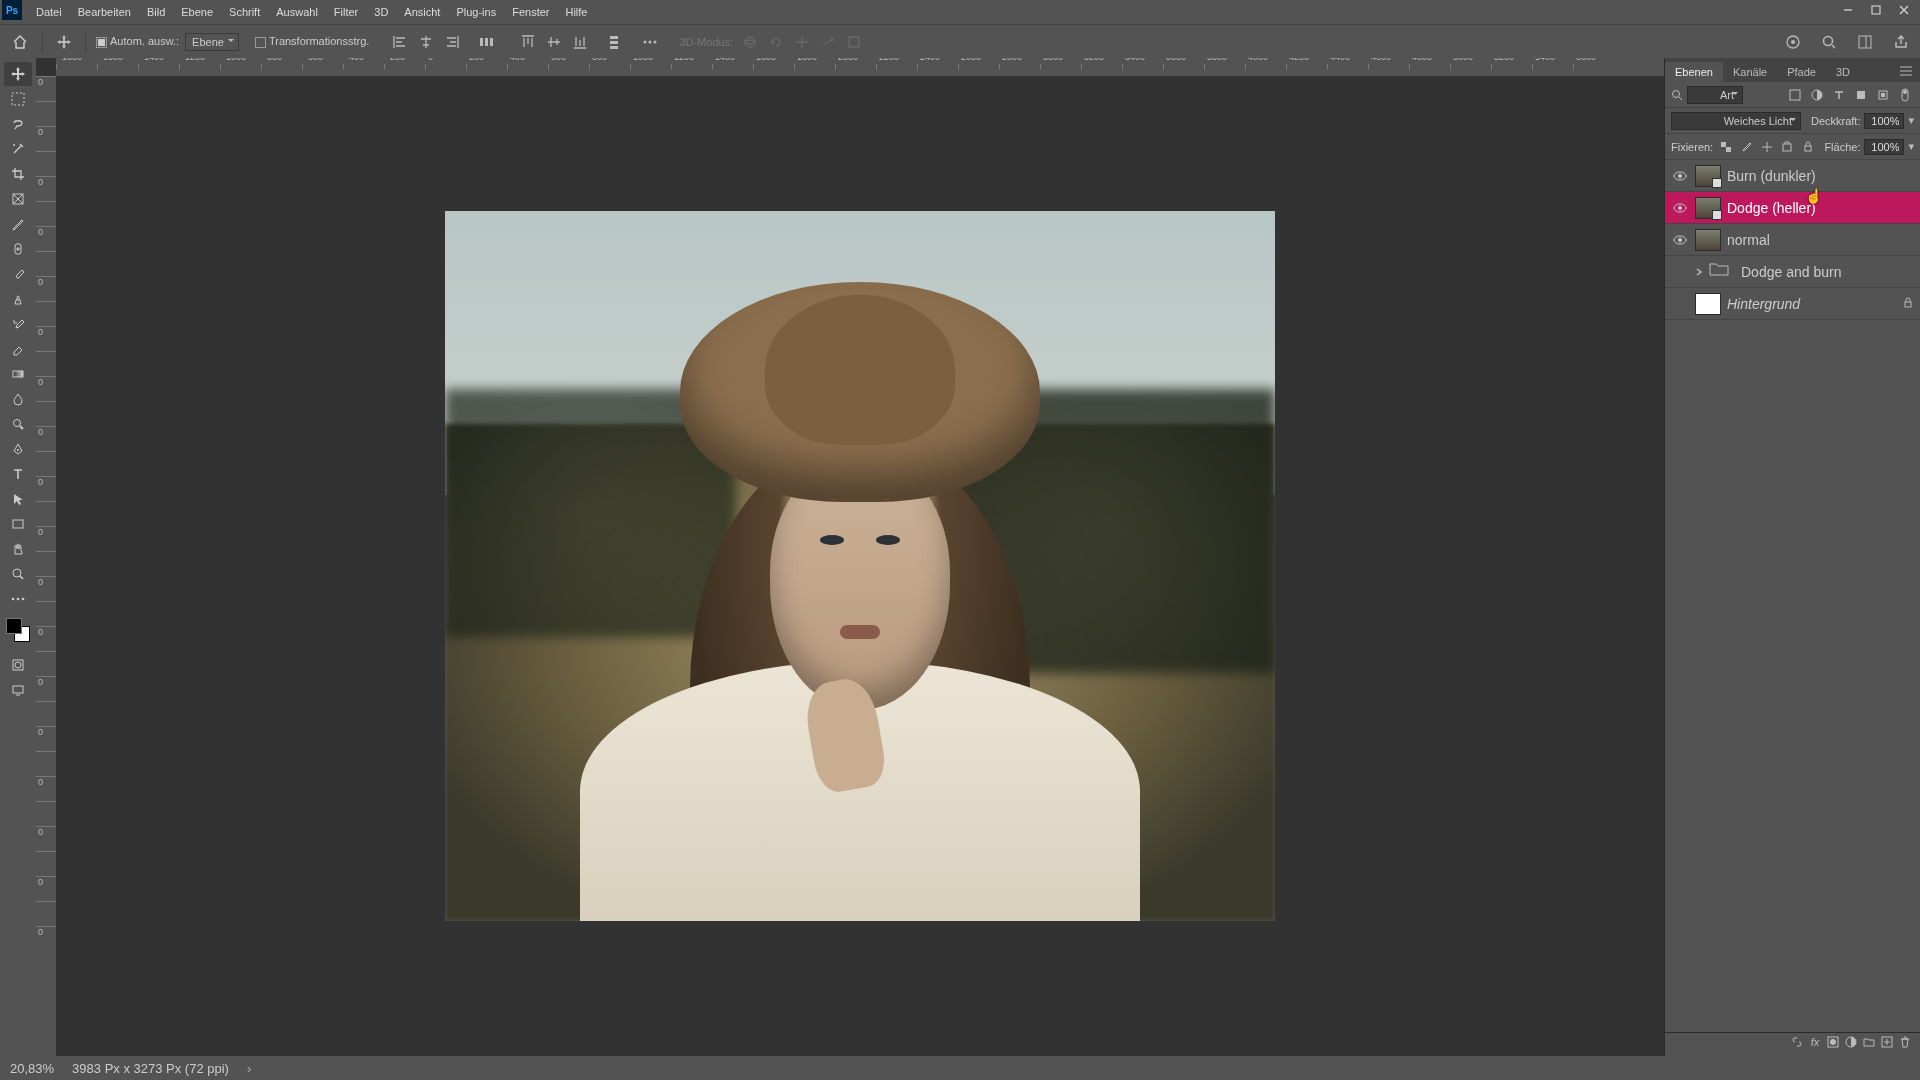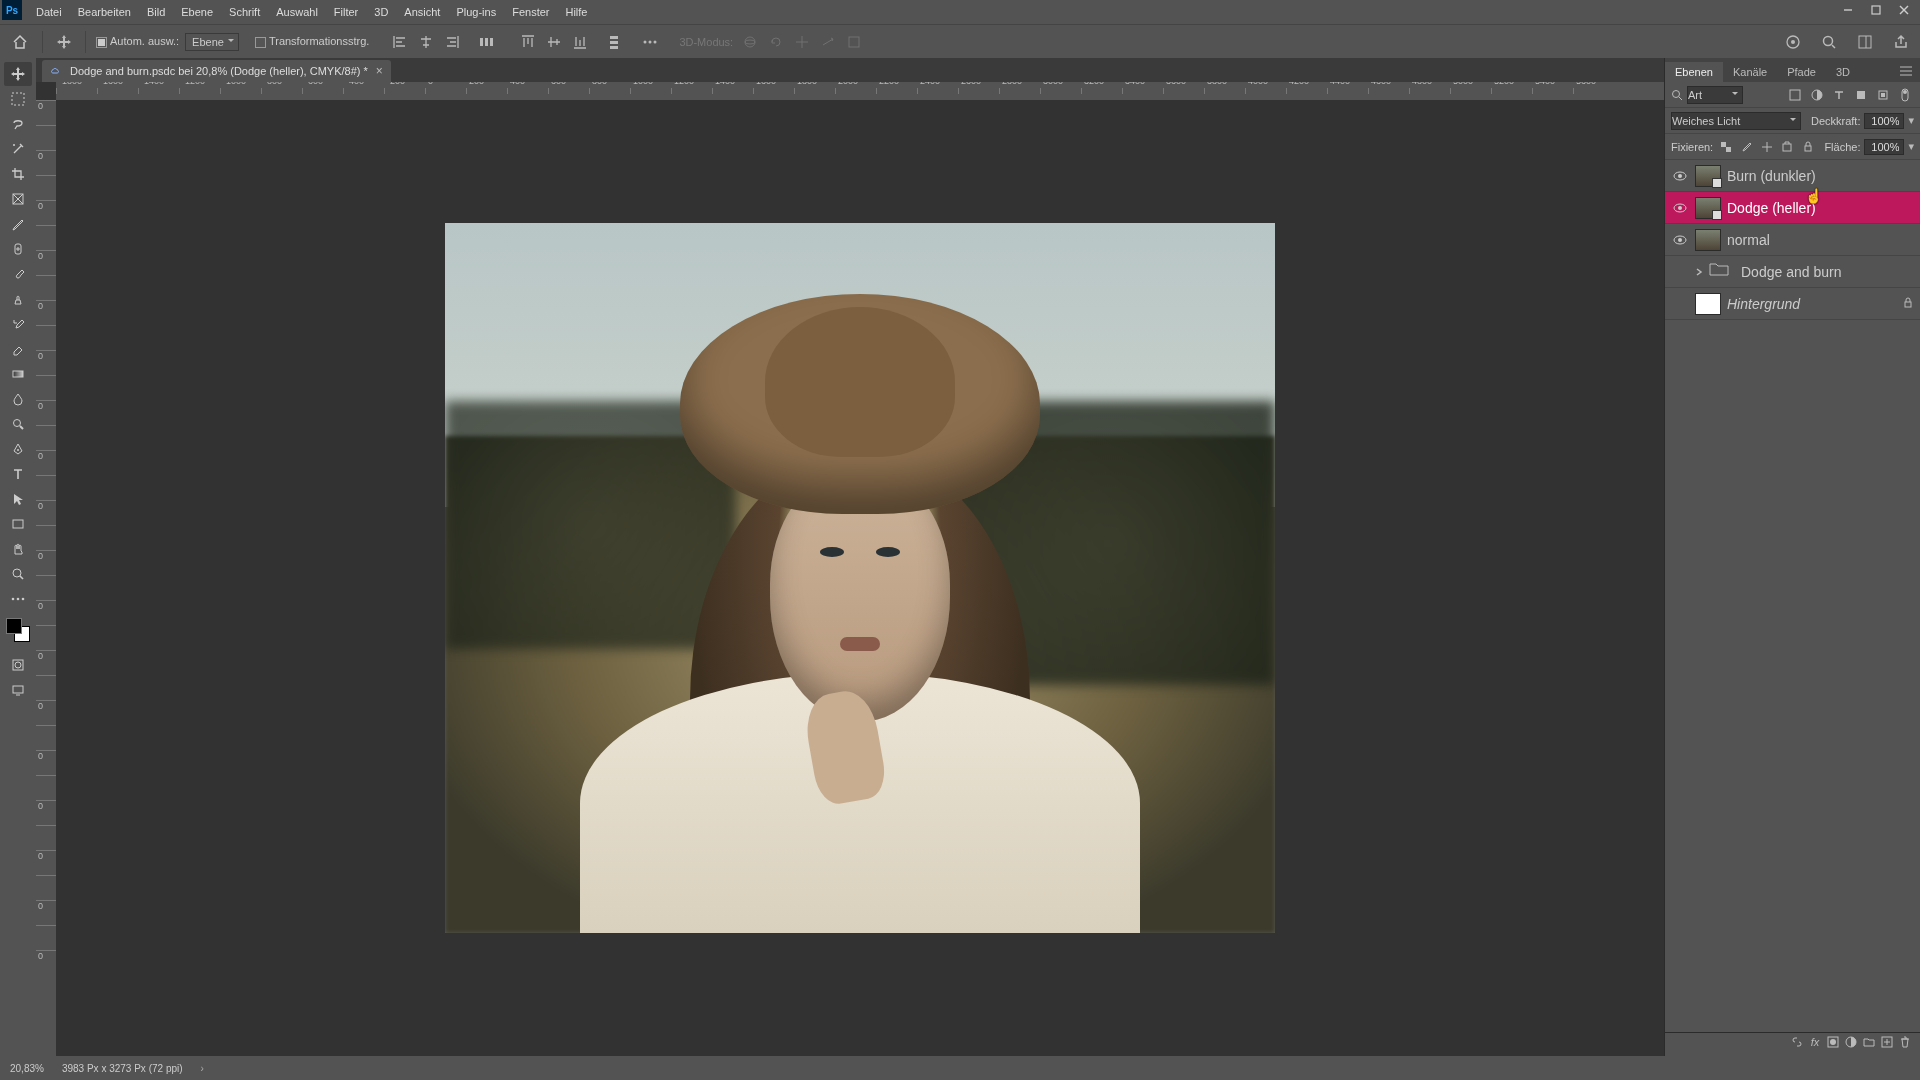--- a/index.html
+++ b/index.html
@@ -64,40 +64,40 @@
 
 
 .right-panels { width: 256px; background:#535353; border-left:1px solid #2b2b2b; display:flex; flex-direction:column; }
 .panel-tabs { display:flex; height:24px; align-items:flex-end; background:#434343; font-size:11px; }
 .ptab { padding:4px 10px; color:#bbb; }
 .ptab.active { background:#535353; color:#eee; }
 
 .panel-row { display:flex; align-items:center; height:26px; padding:0 6px; gap:4px; border-bottom:1px solid #454545; }
 .panel-row input { background:#3a3a3a; border:1px solid #2b2b2b; color:#ddd; font-size:11px; padding:1px 4px; }
 .small-ico { width:18px; height:18px; display:flex; align-items:center; justify-content:center; color:#bbb; }
-.blend-select { flex:1; background:#3a3a3a; border:1px solid #2b2b2b; height:18px; padding:0 0; display:flex; align-items:center; position:relative; }
+.blend-select { flex:1; background:#3a3a3a; border:1px solid #2b2b2b; height:18px; padding:0 8px; display:flex; align-items:center; position:relative;justify-content:flex-end; }
 .blend-select::after { content:""; position:absolute; right:4px; top:50%; transform:translateY(-50%); border:3px solid transparent; border-top-color:#bbb; }
 .pct-box { width:40px; text-align:right; }
 
 .layers-list { flex:1; overflow:auto; }
 .layer { display:flex; align-items:center; height:32px; padding:0 6px; gap:6px; border-bottom:1px solid #454545; }
 .layer.selected { background:#be185d; color:#fff; }
 .layer .vis { width:18px; height:18px; display:flex; align-items:center; justify-content:center; }
 .layer .thumb { width:26px; height:22px; background:#777; border:1px solid #2b2b2b; position:relative; }
 .layer .thumb.white { background:#fff; }
 .layer .thumb.group { background:none; border:none; }
 .layer .name { flex:1; font-size:14px; white-space:nowrap; overflow:hidden; text-overflow:ellipsis; }
 .layer .name.italic { font-style:italic; }
 .layer .mask-badge { position:absolute; right:-2px; bottom:-2px; width:10px; height:10px; background:#ddd; border:1px solid #333; }
 .layer .lock-i { color:#bbb; }
 
 .panel-footer { height:24px; display:flex; align-items:flex-start; justify-content:flex-end; padding:0 6px; border-top:1px solid #2b2b2b; }
 
 
-.statusbar { position:absolute; left:0; right:0; bottom:0; height:24px; background:#535353; display:flex; align-items:center; padding:0 10px; gap:18px; font-size:10px; color:#ccc; }
+.statusbar { position:absolute; left:0; right:0; bottom:0; height:24px; background:#535353; display:flex; align-items:center; padding:0 10px; gap:18px; font-size:13px; color:#ccc; }
 .statusbar .chev { color:#aaa; }
 
 
 .cursor-hand { position:absolute; width:16px; height:16px; pointer-events:none; }
 .cursor-hand::before { content:"☝"; color:#fff; font-size:14px; text-shadow:0 0 2px #000; }
 
 svg { overflow:visible; }
 </style>
 </head>
 <body>
@@ -399,29 +399,20 @@
       </div>
     <div class="tool">
         <svg width="14" height="14">
           <rect x="2" y="3" width="10" height="7" fill="none" stroke="#ccc"></rect>
           <line x1="5" y1="12" x2="9" y2="12" stroke="#ccc"></line>
         </svg>
       </div>
   </div>
 
   <div class="center">
-    <div class="doctab-row">
-      <div class="doctab">
-        <svg width="12" height="12">
-            <path d="M3 8C1 8 1 5 3 5C3 3 7 3 7 5C9 5 9 8 7 8Z" fill="none" stroke="#8ab4ff"></path>
-          </svg>
-        <span>Dodge and burn.psdc bei 20,8% (Dodge (heller), CMYK/8#) *</span>
-        <span class="close">×</span>
-      </div>
-    </div>
     <div class="ruler-area">
       <div class="ruler-h" id="ruler-h">
           <span data-v="-1800"></span>
           <span data-v="-1600"></span>
           <span data-v="-1400"></span>
           <span data-v="-1200"></span>
           <span data-v="-1000"></span>
           <span data-v="-800"></span>
           <span data-v="-600"></span>
           <span data-v="-400"></span>

